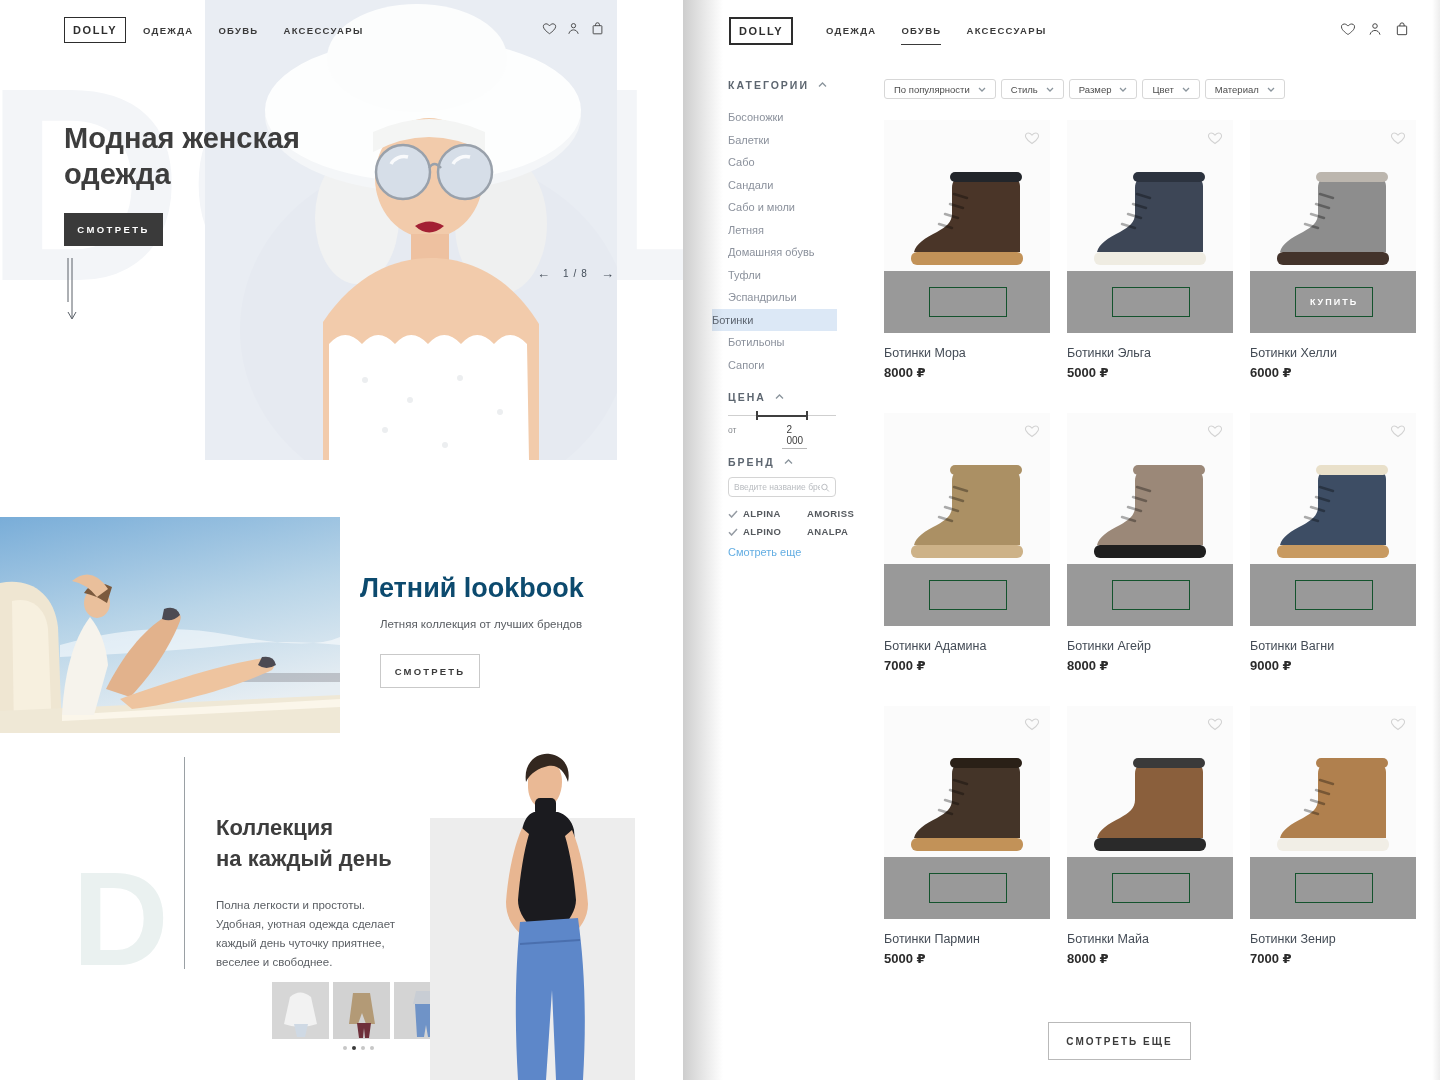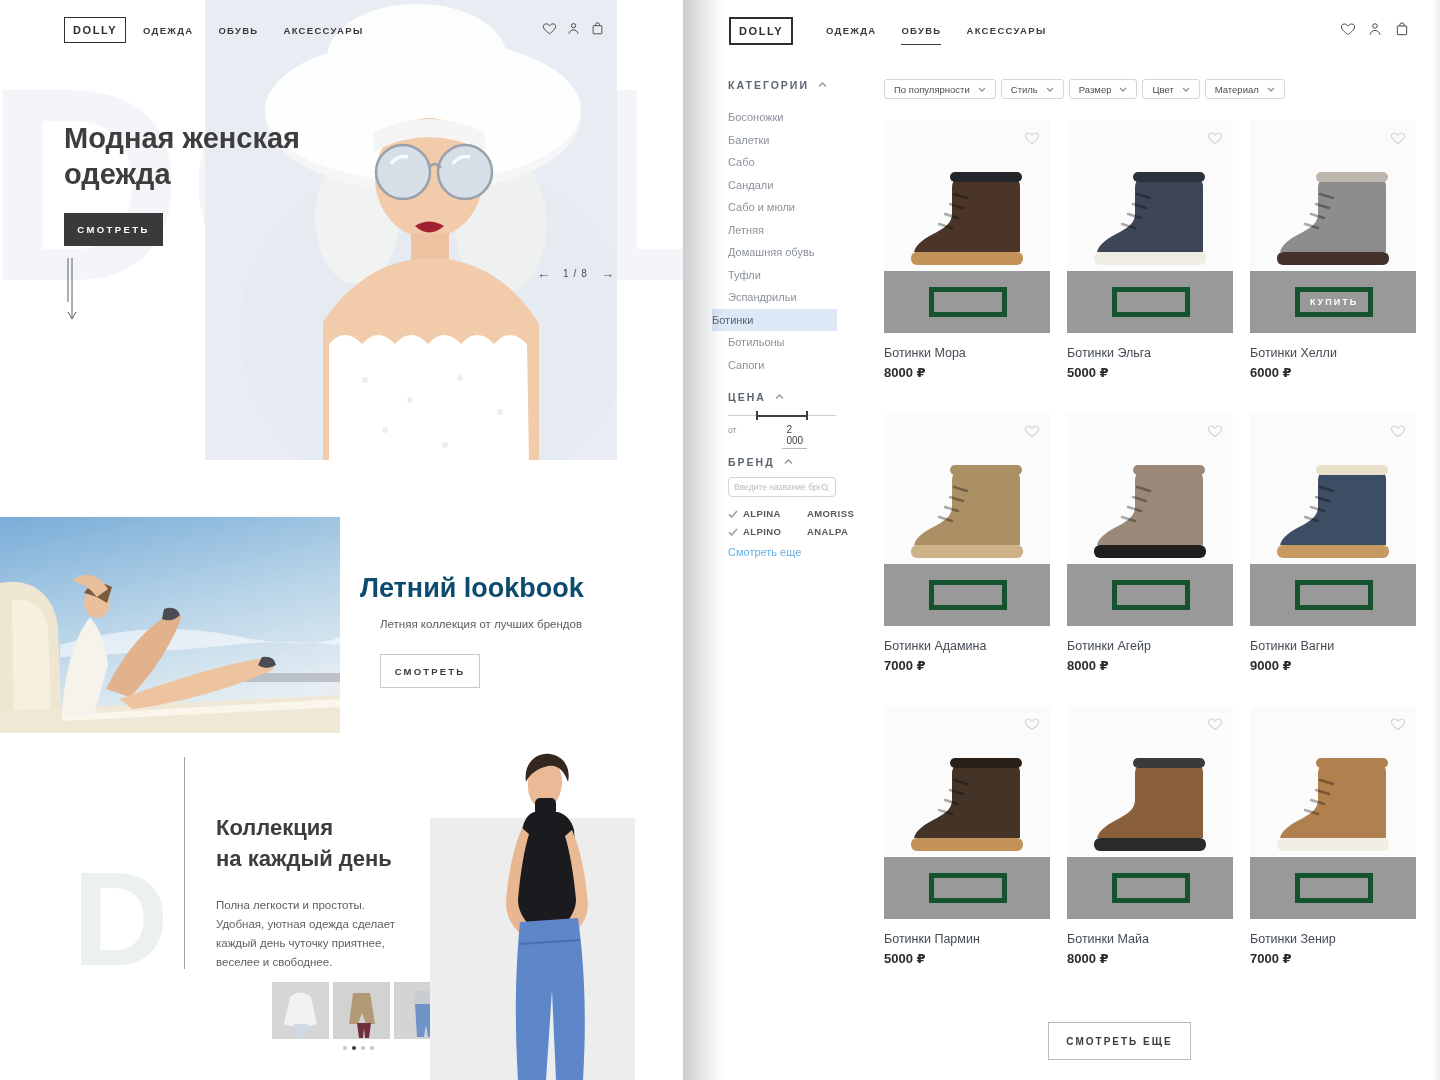--- a/index.html
+++ b/index.html
@@ -106,21 +106,21 @@
     grid-template-columns:repeat(3,166px); column-gap:17px; row-gap:33px; }
   .card { width:166px; cursor:pointer; }
   .card-img { position:relative; width:166px; height:213px; background:#fbfbfb; overflow:hidden; }
   .card-img > svg.boot { position:absolute; left:13px; top:40px; }
   .boot .upper { fill:var(--upper); }
   .boot .sole { fill:var(--sole); }
   .boot .collar { fill:var(--collar); }
   .card-heart { position:absolute; top:10px; right:10px; }
   .buy-overlay { position:absolute; left:0; right:-2px; bottom:0; height:62px;
     background:rgba(72,72,72,0.55); display:flex; align-items:center; justify-content:center; }
-  .buy-btn { width:78px; height:30px; background:transparent; border:5px solid #14532d; color:#fff;
+  .buy-btn { width:78px; height:30px; background:transparent; border:1px solid #14532d; color:#fff;
     font-size:9px; letter-spacing:2px; font-weight:700; font-family:inherit; cursor:pointer; }
   .card-name { margin-top:13px; font-size:12.5px; color:#434b55; }
   .card-price { margin-top:5px; font-size:13px; font-weight:700; color:#2b2b2b; }
   .load-more { position:absolute; left:365px; top:1022px; width:143px; height:38px; background:#fff;
     border:1px solid #b9b9b9; font-size:10px; letter-spacing:2px; color:#3b3b3b; font-weight:700;
     font-family:inherit; cursor:pointer; }
 </style>
 </head>
 <body>
 

